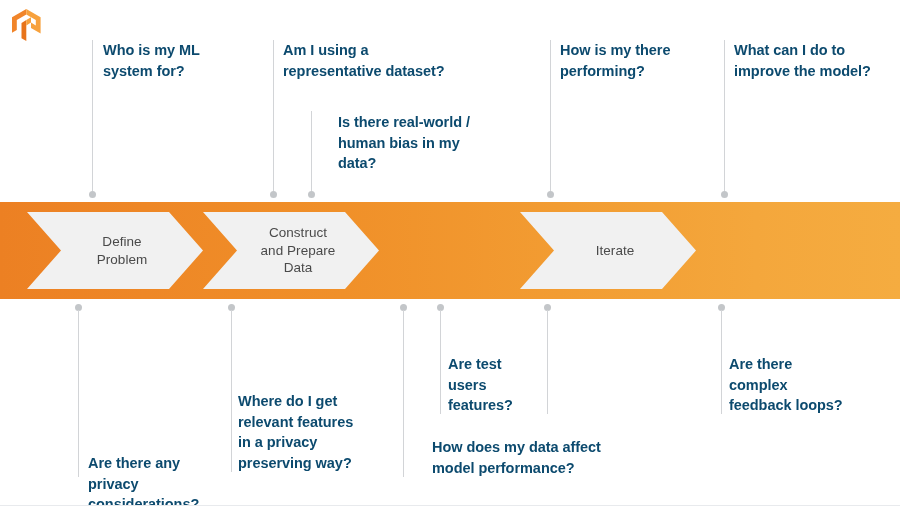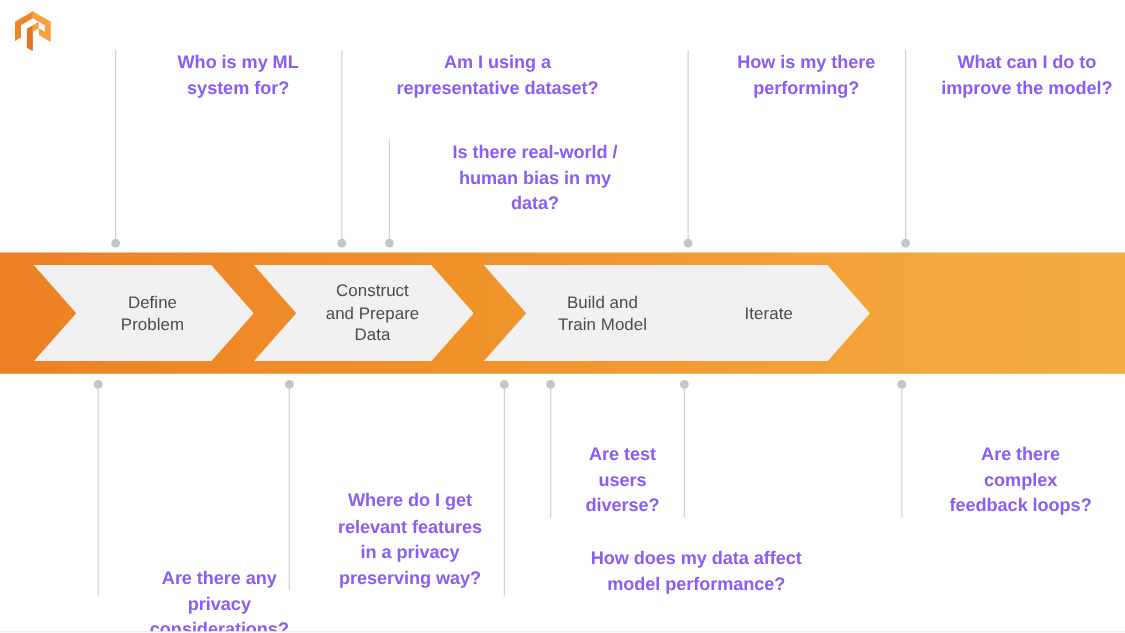--- a/index.html
+++ b/index.html
@@ -25,27 +25,26 @@
     position: absolute;
     left: 12px;
     top: 9px;
     width: 30px;
     height: 32px;
   }
 
   
   .qlabel {
     position: absolute;
-    color: #8b5cf6;
+    color: #0c4a6e;
     font-size: 14.5px;
     font-weight: bold;
     line-height: 1.42;
     letter-spacing: -0.05px;
     white-space: pre-line;
-    text-align: center;
   }
 
   
   .connector {
     position: absolute;
     width: 1px;
     background: #d2d4d7;
   }
   .cdot {
     position: absolute;
@@ -145,25 +144,20 @@
 Problem</span>
   </div>
 
   <div class="chev" style="left:203px; width:176px;
               clip-path: polygon(0 0, 142px 0, 176px 50%, 142px 100%, 0 100%, 34px 50%);">
     <span class="chev-label">Construct
 and Prepare
 Data</span>
   </div>
 
-  <div class="chev" style="left:387px; width:176px;
-              clip-path: polygon(0 0, 142px 0, 176px 50%, 142px 100%, 0 100%, 34px 50%);">
-    <span class="chev-label">Build and
-Train Model</span>
-  </div>
 
   <div class="chev" style="left:520px; width:176px;
               clip-path: polygon(0 0, 142px 0, 176px 50%, 142px 100%, 0 100%, 34px 50%);">
     <span class="chev-label">Iterate</span>
   </div>
 
 
   <div class="cdot" style="left:75px;  top:304px;"></div>
   <div class="connector" style="left:78px;  top:310px; height:167px;"></div>
 
@@ -186,21 +180,21 @@
 privacy
 considerations?</div>
 
   <div class="qlabel" style="left:238px; top:391px; width:180px;">Where do I get
 relevant features
 in a privacy
 preserving way?</div>
 
   <div class="qlabel" style="left:448px; top:354px; width:100px;">Are test
 users
-diverse?</div>
+features?</div>
 
   <div class="qlabel" style="left:432px; top:437px; width:250px;">How does my data affect
 model performance?</div>
 
 
   <div class="qlabel" style="left:729px; top:354px; width:175px;">Are there
 complex
 feedback loops?</div>
 
 </div>

